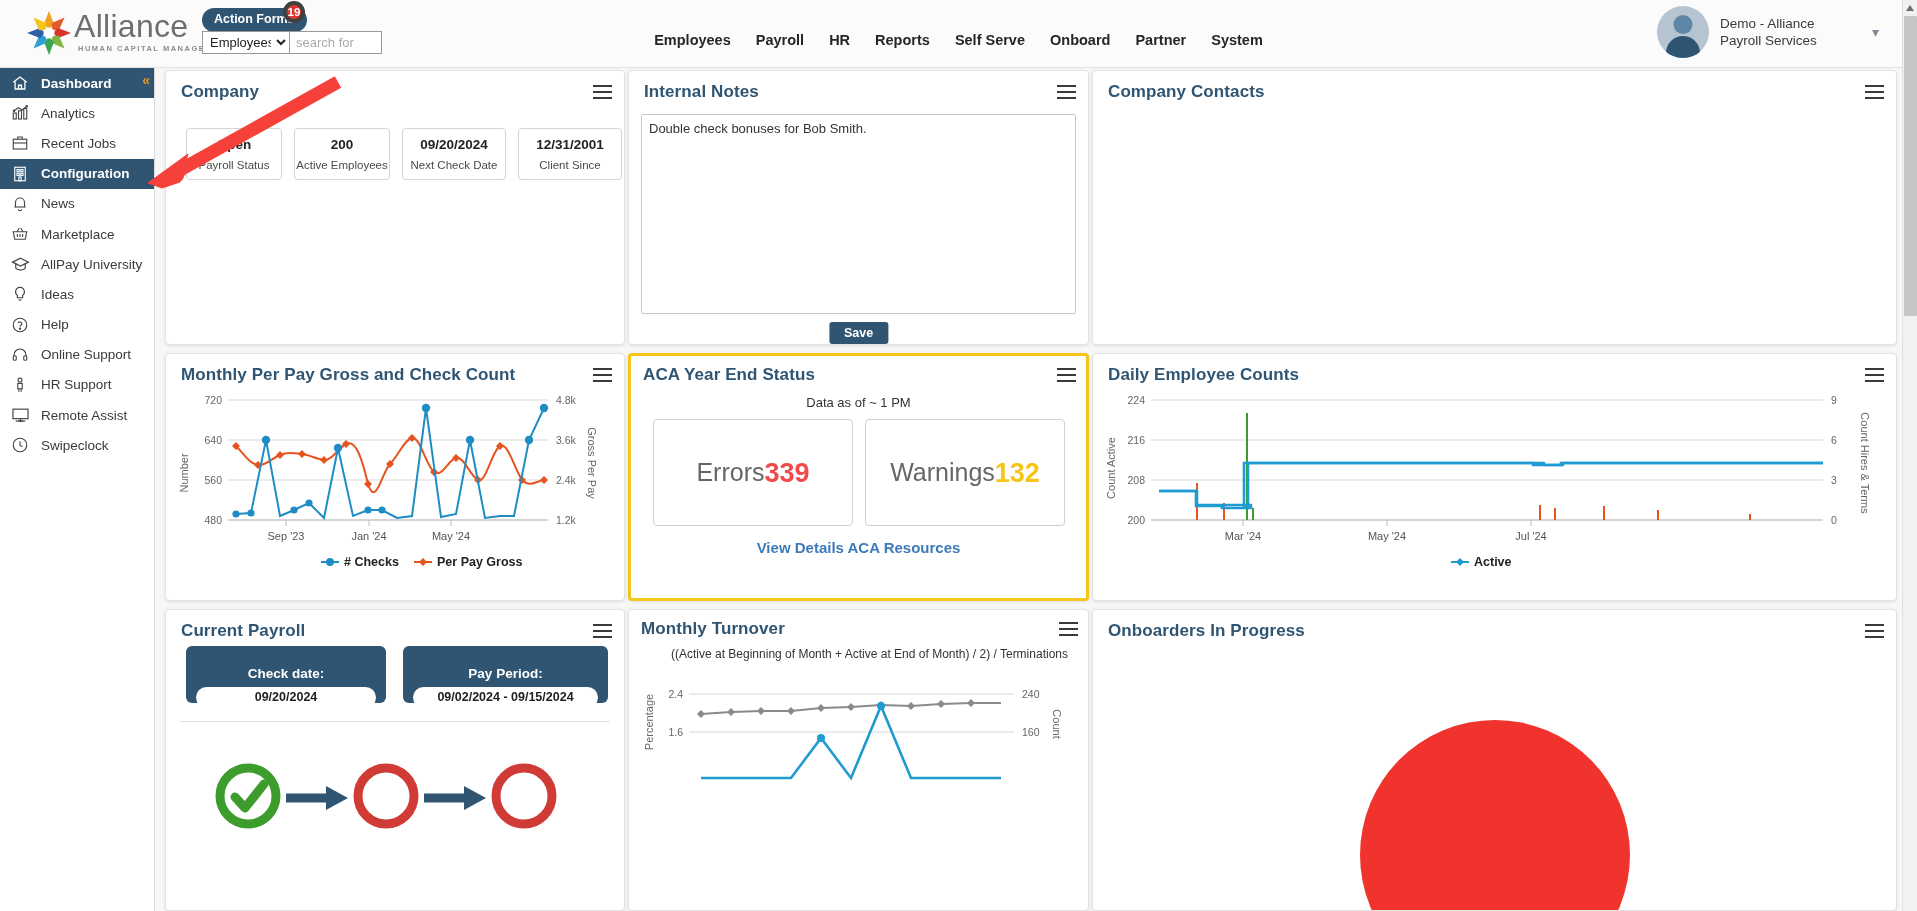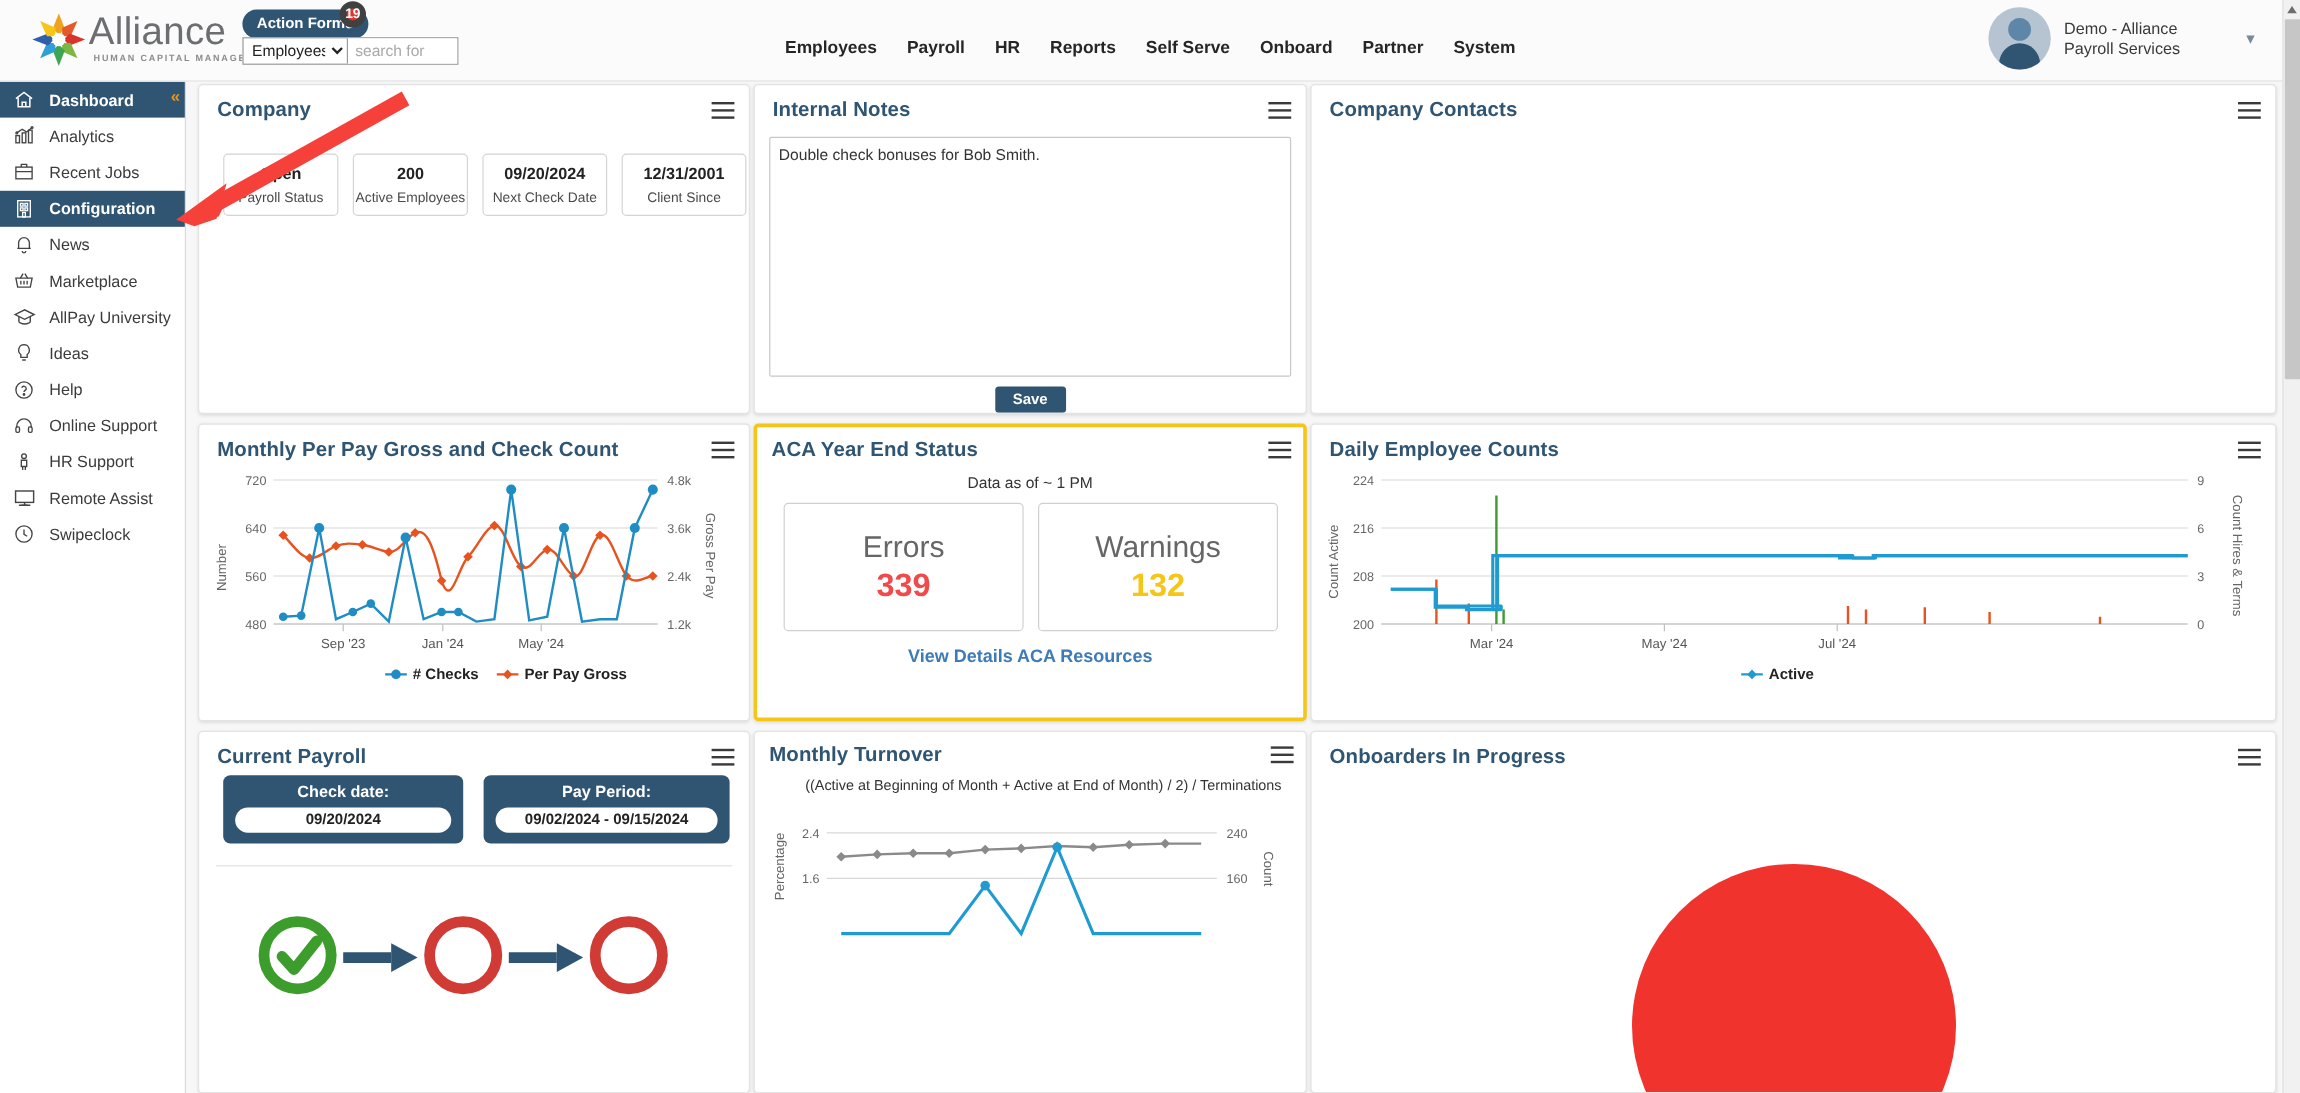--- a/index.html
+++ b/index.html
@@ -32,21 +32,21 @@
     position:absolute; left:202px; top:8px;
     background:#2f5573; color:#fff; font-size:12.5px; font-weight:600;
     padding:4px 12px 5px 12px; border-radius:13px; white-space:nowrap;
     cursor:pointer; line-height:15px;
   }
   #af-badge{
     position:absolute; left:283px; top:1px;
     background:#e1342e; color:#fff; border-radius:50%;
     width:22px; height:22px; font-size:11.5px; font-weight:700;
     display:flex; align-items:center; justify-content:center;
-    border:6px solid #404040;
+    border:4px solid #404040;
   }
   #searchwrap{
     position:absolute; left:202px; top:31px;
     display:flex; height:23px; border:1px solid #9a9a9a; background:#fff;
   }
   #searchwrap select{
     border:none; background:transparent; font-size:13px; height:21px;
     padding:0 2px 0 3px; outline:none; font-family:"Liberation Sans", sans-serif;
     color:#222; width:86px;
   }
@@ -162,34 +162,34 @@
     font-family:"Liberation Sans", sans-serif;
   }
 
   
   .aca-sub{
     position:absolute; left:0; right:0; top:39px; text-align:center;
     font-size:13px; font-weight:400; color:#333;
   }
   .aca-box{
     position:absolute; top:63px; height:107px; border:1px solid #d0d0d0;
-    border-radius:4px; display:flex; flex-direction:column;
+    border-radius:4px; display:flex; flex-direction:row;
     align-items:center; justify-content:center;
   }
   .aca-box .lbl{ font-size:25px; color:#666; font-weight:400; }
   .aca-box .num{ font-size:27px; font-weight:700; margin-top:2px; }
   .aca-link{
     position:absolute; left:0; right:0; top:183px; text-align:center;
     font-size:15px; font-weight:700; color:#3d7ab8; cursor:pointer;
   }
 
   
   .pr-box{
     position:absolute; top:20px; height:57px; background:#2f5573;
-    border-radius:6px; padding-top:6px;
+    border-radius:6px; padding-top:20px;
   }
   .pr-box .t{ text-align:center; color:#fff; font-size:13.5px; font-weight:700; }
   .pr-box .v{
     margin:6px 10px 0 10px; background:#fff; border-radius:11px;
     text-align:center; font-size:12.5px; font-weight:700; color:#222;
     padding:3px 0 4px 0;
   }
 
   
   .ax{ font-size:10.5px; fill:#666; font-family:"Liberation Sans", sans-serif; }

